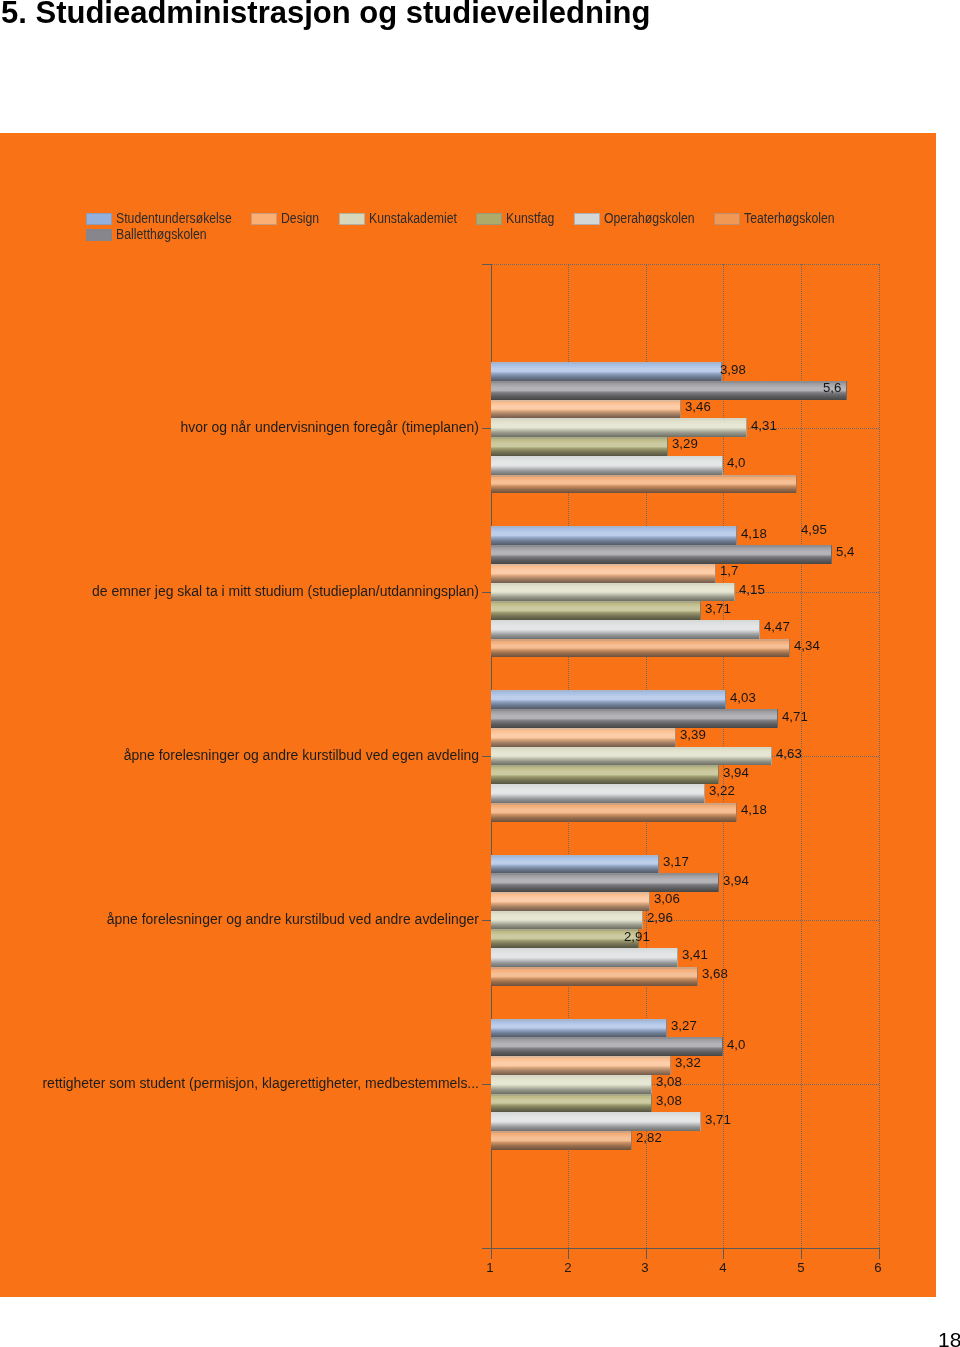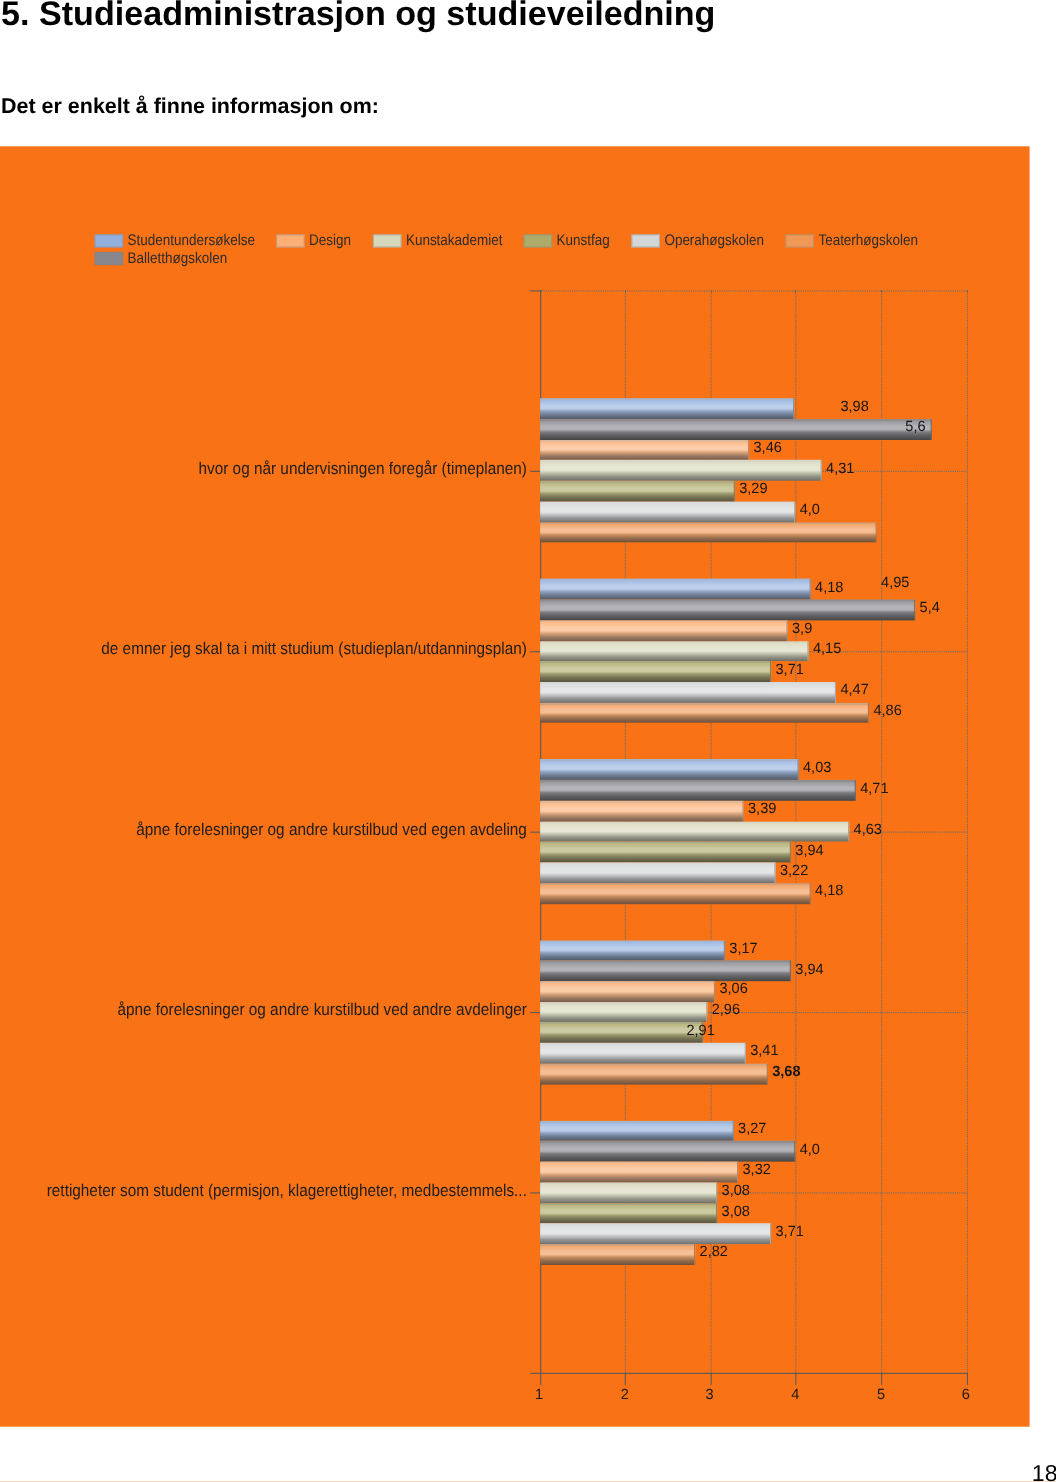--- a/index.html
+++ b/index.html
@@ -34,21 +34,20 @@
   .vlab{position:absolute;white-space:nowrap;font:13.5px/14px "Liberation Sans",sans-serif;color:#151515;
         transform:scaleX(.98);transform-origin:0 0;}
 
   #pagenum{position:absolute;left:938px;top:1328.5px;font:21px/1 "Liberation Sans",sans-serif;color:#000;}
 </style>
 </head>
 <body>
 
 <div id="page">
   <div class="heading">5. Studieadministrasjon og studieveiledning</div>
-  <div class="subheading">Det er enkelt å finne informasjon om:</div>
 
   <div id="chart">
     <div id="legend">
         <div class="lg-item" style="left: 86px; top: 80px;">
           <div class="lg-sw" style="background: rgb(147, 176, 221);"></div>
           <div class="lg-tx" style="left: 30px;">Studentundersøkelse</div>
         </div>
         <div class="lg-item" style="left: 251.213px; top: 80px;">
           <div class="lg-sw" style="background: rgb(251, 175, 117);"></div>
           <div class="lg-tx" style="left: 30px;">Design</div>
@@ -105,47 +104,47 @@
         <div class="catl" style="left: -41.5px; width: 520px; top: 285.8px;">hvor og når undervisningen foregår (timeplanen)</div>
         <div class="tickh" style="left: 481.5px; top: 458.9px; width: 10px;"></div>
         <div class="catl" style="left: -41.5px; width: 520px; top: 449.9px;">de emner jeg skal ta i mitt studium (studieplan/utdanningsplan)</div>
         <div class="tickh" style="left: 481.5px; top: 623px; width: 10px;"></div>
         <div class="catl" style="left: -41.5px; width: 520px; top: 614px;">åpne forelesninger og andre kurstilbud ved egen avdeling</div>
         <div class="tickh" style="left: 481.5px; top: 787.1px; width: 10px;"></div>
         <div class="catl" style="left: -41.5px; width: 520px; top: 778.1px;">åpne forelesninger og andre kurstilbud ved andre avdelinger</div>
         <div class="tickh" style="left: 481.5px; top: 951.2px; width: 10px;"></div>
         <div class="catl" style="left: -41.5px; width: 520px; top: 942.2px;">rettigheter som student (permisjon, klagerettigheter, medbestemmels...</div>
         <div class="bar" style="left: 490.5px; top: 229.28px; width: 231.248px; height: 18.72px; background: linear-gradient(rgb(167, 182, 205) 0%, rgb(167, 182, 205) 8.5%, rgb(162, 187, 226) 9%, rgb(189, 207, 234) 36%, rgb(186, 204, 233) 50%, rgb(143, 163, 193) 62%, rgb(110, 124, 145) 79%, rgb(82, 91, 105) 100%); box-shadow: rgb(124, 138, 159) -1px 0px 0px inset;"></div>
-        <div class="vlab" style="left: 764px; top: 229.58px;">3,98</div>
+        <div class="vlab" style="left: 720px; top: 229.58px;">3,98</div>
         <div class="bar" style="left: 490.5px; top: 248px; width: 356.96px; height: 18.72px; background: linear-gradient(rgb(142, 142, 145) 0%, rgb(142, 142, 145) 8.5%, rgb(151, 151, 156) 9%, rgb(181, 181, 185) 36%, rgb(178, 178, 181) 50%, rgb(124, 124, 128) 62%, rgb(95, 95, 97) 79%, rgb(70, 70, 71) 100%); box-shadow: rgb(105, 105, 108) -1px 0px 0px inset;"></div>
         <div class="vlab" style="left: 822.554px; top: 248.3px;">5,6</div>
         <div class="bar" style="left: 490.5px; top: 266.72px; width: 190.896px; height: 18.72px; background: linear-gradient(rgb(224, 185, 154) 0%, rgb(224, 185, 154) 8.5%, rgb(252, 186, 136) 9%, rgb(253, 206, 171) 36%, rgb(252, 204, 167) 50%, rgb(216, 164, 123) 62%, rgb(161, 125, 98) 79%, rgb(116, 92, 75) 100%); box-shadow: rgb(176, 140, 113) -1px 0px 0px inset;"></div>
         <div class="vlab" style="left: 685.396px; top: 267.02px;">3,46</div>
         <div class="bar" style="left: 490.5px; top: 285.44px; width: 256.856px; height: 18.72px; background: linear-gradient(rgb(215, 215, 200) 0%, rgb(215, 215, 200) 8.5%, rgb(221, 221, 197) 9%, rgb(231, 231, 214) 36%, rgb(229, 230, 211) 50%, rgb(196, 197, 177) 62%, rgb(149, 149, 136) 79%, rgb(109, 110, 100) 100%); box-shadow: rgb(165, 166, 152) -1px 0px 0px inset;"></div>
         <div class="vlab" style="left: 751.356px; top: 285.74px;">4,31</div>
         <div class="bar" style="left: 490.5px; top: 304.16px; width: 177.704px; height: 18.72px; background: linear-gradient(rgb(170, 169, 136) 0%, rgb(170, 169, 136) 8.5%, rgb(185, 182, 126) 9%, rgb(206, 203, 164) 36%, rgb(203, 201, 159) 50%, rgb(155, 153, 109) 62%, rgb(118, 115, 85) 79%, rgb(85, 84, 64) 100%); box-shadow: rgb(129, 128, 98) -1px 0px 0px inset;"></div>
         <div class="vlab" style="left: 672.204px; top: 304.46px;">3,29</div>
         <div class="bar" style="left: 490.5px; top: 322.88px; width: 232.8px; height: 18.72px; background: linear-gradient(rgb(216, 217, 217) 0%, rgb(216, 217, 217) 8.5%, rgb(218, 221, 221) 9%, rgb(229, 231, 231) 36%, rgb(227, 229, 230) 50%, rgb(196, 198, 199) 62%, rgb(149, 151, 151) 79%, rgb(110, 111, 111) 100%); box-shadow: rgb(166, 168, 168) -1px 0px 0px inset;"></div>
         <div class="vlab" style="left: 727.3px; top: 323.18px;">4,0</div>
         <div class="bar" style="left: 490.5px; top: 341.6px; width: 306.52px; height: 18.72px; background: linear-gradient(rgb(209, 163, 128) 0%, rgb(209, 163, 128) 8.5%, rgb(242, 166, 108) 9%, rgb(246, 192, 151) 36%, rgb(245, 189, 146) 50%, rgb(203, 143, 96) 62%, rgb(151, 109, 77) 79%, rgb(108, 81, 60) 100%); box-shadow: rgb(164, 122, 90) -1px 0px 0px inset;"></div>
         <div class="vlab" style="left: 801.02px; top: 341.9px; margin-top: 48px;">4,95</div>
         <div class="bar" style="left: 490.5px; top: 393.38px; width: 246.768px; height: 18.72px; background: linear-gradient(rgb(167, 182, 205) 0%, rgb(167, 182, 205) 8.5%, rgb(162, 187, 226) 9%, rgb(189, 207, 234) 36%, rgb(186, 204, 233) 50%, rgb(143, 163, 193) 62%, rgb(110, 124, 145) 79%, rgb(82, 91, 105) 100%); box-shadow: rgb(124, 138, 159) -1px 0px 0px inset;"></div>
         <div class="vlab" style="left: 741.268px; top: 393.68px;">4,18</div>
         <div class="bar" style="left: 490.5px; top: 412.1px; width: 341.44px; height: 18.72px; background: linear-gradient(rgb(142, 142, 145) 0%, rgb(142, 142, 145) 8.5%, rgb(151, 151, 156) 9%, rgb(181, 181, 185) 36%, rgb(178, 178, 181) 50%, rgb(124, 124, 128) 62%, rgb(95, 95, 97) 79%, rgb(70, 70, 71) 100%); box-shadow: rgb(105, 105, 108) -1px 0px 0px inset;"></div>
         <div class="vlab" style="left: 835.94px; top: 412.4px;">5,4</div>
         <div class="bar" style="left: 490.5px; top: 430.82px; width: 225.04px; height: 18.72px; background: linear-gradient(rgb(224, 185, 154) 0%, rgb(224, 185, 154) 8.5%, rgb(252, 186, 136) 9%, rgb(253, 206, 171) 36%, rgb(252, 204, 167) 50%, rgb(216, 164, 123) 62%, rgb(161, 125, 98) 79%, rgb(116, 92, 75) 100%); box-shadow: rgb(176, 140, 113) -1px 0px 0px inset;"></div>
-        <div class="vlab" style="left: 719.54px; top: 431.12px;">3,9</div>
+        <div class="vlab" style="left: 719.54px; top: 431.12px;">1,7</div>
         <div class="bar" style="left: 490.5px; top: 449.54px; width: 244.44px; height: 18.72px; background: linear-gradient(rgb(215, 215, 200) 0%, rgb(215, 215, 200) 8.5%, rgb(221, 221, 197) 9%, rgb(231, 231, 214) 36%, rgb(229, 230, 211) 50%, rgb(196, 197, 177) 62%, rgb(149, 149, 136) 79%, rgb(109, 110, 100) 100%); box-shadow: rgb(165, 166, 152) -1px 0px 0px inset;"></div>
         <div class="vlab" style="left: 738.94px; top: 449.84px;">4,15</div>
         <div class="bar" style="left: 490.5px; top: 468.26px; width: 210.296px; height: 18.72px; background: linear-gradient(rgb(170, 169, 136) 0%, rgb(170, 169, 136) 8.5%, rgb(185, 182, 126) 9%, rgb(206, 203, 164) 36%, rgb(203, 201, 159) 50%, rgb(155, 153, 109) 62%, rgb(118, 115, 85) 79%, rgb(85, 84, 64) 100%); box-shadow: rgb(129, 128, 98) -1px 0px 0px inset;"></div>
         <div class="vlab" style="left: 704.796px; top: 468.56px;">3,71</div>
         <div class="bar" style="left: 490.5px; top: 486.98px; width: 269.272px; height: 18.72px; background: linear-gradient(rgb(216, 217, 217) 0%, rgb(216, 217, 217) 8.5%, rgb(218, 221, 221) 9%, rgb(229, 231, 231) 36%, rgb(227, 229, 230) 50%, rgb(196, 198, 199) 62%, rgb(149, 151, 151) 79%, rgb(110, 111, 111) 100%); box-shadow: rgb(166, 168, 168) -1px 0px 0px inset;"></div>
         <div class="vlab" style="left: 763.772px; top: 487.28px;">4,47</div>
         <div class="bar" style="left: 490.5px; top: 505.7px; width: 299.536px; height: 18.72px; background: linear-gradient(rgb(209, 163, 128) 0%, rgb(209, 163, 128) 8.5%, rgb(242, 166, 108) 9%, rgb(246, 192, 151) 36%, rgb(245, 189, 146) 50%, rgb(203, 143, 96) 62%, rgb(151, 109, 77) 79%, rgb(108, 81, 60) 100%); box-shadow: rgb(164, 122, 90) -1px 0px 0px inset;"></div>
-        <div class="vlab" style="left: 794.036px; top: 506px;">4,86</div>
+        <div class="vlab" style="left: 794.036px; top: 506px;">4,34</div>
         <div class="bar" style="left: 490.5px; top: 557.48px; width: 235.128px; height: 18.72px; background: linear-gradient(rgb(167, 182, 205) 0%, rgb(167, 182, 205) 8.5%, rgb(162, 187, 226) 9%, rgb(189, 207, 234) 36%, rgb(186, 204, 233) 50%, rgb(143, 163, 193) 62%, rgb(110, 124, 145) 79%, rgb(82, 91, 105) 100%); box-shadow: rgb(124, 138, 159) -1px 0px 0px inset;"></div>
         <div class="vlab" style="left: 729.628px; top: 557.78px;">4,03</div>
         <div class="bar" style="left: 490.5px; top: 576.2px; width: 287.896px; height: 18.72px; background: linear-gradient(rgb(142, 142, 145) 0%, rgb(142, 142, 145) 8.5%, rgb(151, 151, 156) 9%, rgb(181, 181, 185) 36%, rgb(178, 178, 181) 50%, rgb(124, 124, 128) 62%, rgb(95, 95, 97) 79%, rgb(70, 70, 71) 100%); box-shadow: rgb(105, 105, 108) -1px 0px 0px inset;"></div>
         <div class="vlab" style="left: 782.396px; top: 576.5px;">4,71</div>
         <div class="bar" style="left: 490.5px; top: 594.92px; width: 185.464px; height: 18.72px; background: linear-gradient(rgb(224, 185, 154) 0%, rgb(224, 185, 154) 8.5%, rgb(252, 186, 136) 9%, rgb(253, 206, 171) 36%, rgb(252, 204, 167) 50%, rgb(216, 164, 123) 62%, rgb(161, 125, 98) 79%, rgb(116, 92, 75) 100%); box-shadow: rgb(176, 140, 113) -1px 0px 0px inset;"></div>
         <div class="vlab" style="left: 679.964px; top: 595.22px;">3,39</div>
         <div class="bar" style="left: 490.5px; top: 613.64px; width: 281.688px; height: 18.72px; background: linear-gradient(rgb(215, 215, 200) 0%, rgb(215, 215, 200) 8.5%, rgb(221, 221, 197) 9%, rgb(231, 231, 214) 36%, rgb(229, 230, 211) 50%, rgb(196, 197, 177) 62%, rgb(149, 149, 136) 79%, rgb(109, 110, 100) 100%); box-shadow: rgb(165, 166, 152) -1px 0px 0px inset;"></div>
         <div class="vlab" style="left: 776.188px; top: 613.94px;">4,63</div>
         <div class="bar" style="left: 490.5px; top: 632.36px; width: 228.144px; height: 18.72px; background: linear-gradient(rgb(170, 169, 136) 0%, rgb(170, 169, 136) 8.5%, rgb(185, 182, 126) 9%, rgb(206, 203, 164) 36%, rgb(203, 201, 159) 50%, rgb(155, 153, 109) 62%, rgb(118, 115, 85) 79%, rgb(85, 84, 64) 100%); box-shadow: rgb(129, 128, 98) -1px 0px 0px inset;"></div>
         <div class="vlab" style="left: 722.644px; top: 632.66px;">3,94</div>
@@ -159,21 +158,21 @@
         <div class="vlab" style="left: 722.644px; top: 740.6px;">3,94</div>
         <div class="bar" style="left: 490.5px; top: 759.02px; width: 159.856px; height: 18.72px; background: linear-gradient(rgb(224, 185, 154) 0%, rgb(224, 185, 154) 8.5%, rgb(252, 186, 136) 9%, rgb(253, 206, 171) 36%, rgb(252, 204, 167) 50%, rgb(216, 164, 123) 62%, rgb(161, 125, 98) 79%, rgb(116, 92, 75) 100%); box-shadow: rgb(176, 140, 113) -1px 0px 0px inset;"></div>
         <div class="vlab" style="left: 654.356px; top: 759.32px;">3,06</div>
         <div class="bar" style="left: 490.5px; top: 777.74px; width: 152.096px; height: 18.72px; background: linear-gradient(rgb(215, 215, 200) 0%, rgb(215, 215, 200) 8.5%, rgb(221, 221, 197) 9%, rgb(231, 231, 214) 36%, rgb(229, 230, 211) 50%, rgb(196, 197, 177) 62%, rgb(149, 149, 136) 79%, rgb(109, 110, 100) 100%); box-shadow: rgb(165, 166, 152) -1px 0px 0px inset;"></div>
         <div class="vlab" style="left: 646.596px; top: 778.04px;">2,96</div>
         <div class="bar" style="left: 490.5px; top: 796.46px; width: 148.216px; height: 18.72px; background: linear-gradient(rgb(170, 169, 136) 0%, rgb(170, 169, 136) 8.5%, rgb(185, 182, 126) 9%, rgb(206, 203, 164) 36%, rgb(203, 201, 159) 50%, rgb(155, 153, 109) 62%, rgb(118, 115, 85) 79%, rgb(85, 84, 64) 100%); box-shadow: rgb(129, 128, 98) -1px 0px 0px inset;"></div>
         <div class="vlab" style="left: 624px; top: 796.76px;">2,91</div>
         <div class="bar" style="left: 490.5px; top: 815.18px; width: 187.016px; height: 18.72px; background: linear-gradient(rgb(216, 217, 217) 0%, rgb(216, 217, 217) 8.5%, rgb(218, 221, 221) 9%, rgb(229, 231, 231) 36%, rgb(227, 229, 230) 50%, rgb(196, 198, 199) 62%, rgb(149, 151, 151) 79%, rgb(110, 111, 111) 100%); box-shadow: rgb(166, 168, 168) -1px 0px 0px inset;"></div>
         <div class="vlab" style="left: 681.516px; top: 815.48px;">3,41</div>
         <div class="bar" style="left: 490.5px; top: 833.9px; width: 207.968px; height: 18.72px; background: linear-gradient(rgb(209, 163, 128) 0%, rgb(209, 163, 128) 8.5%, rgb(242, 166, 108) 9%, rgb(246, 192, 151) 36%, rgb(245, 189, 146) 50%, rgb(203, 143, 96) 62%, rgb(151, 109, 77) 79%, rgb(108, 81, 60) 100%); box-shadow: rgb(164, 122, 90) -1px 0px 0px inset;"></div>
-        <div class="vlab" style="left: 702.468px; top: 834.2px; font-weight: bold;">3,68</div>
+        <div class="vlab" style="left: 702.468px; top: 834.2px;">3,68</div>
         <div class="bar" style="left: 490.5px; top: 885.68px; width: 176.152px; height: 18.72px; background: linear-gradient(rgb(167, 182, 205) 0%, rgb(167, 182, 205) 8.5%, rgb(162, 187, 226) 9%, rgb(189, 207, 234) 36%, rgb(186, 204, 233) 50%, rgb(143, 163, 193) 62%, rgb(110, 124, 145) 79%, rgb(82, 91, 105) 100%); box-shadow: rgb(124, 138, 159) -1px 0px 0px inset;"></div>
         <div class="vlab" style="left: 670.652px; top: 885.98px;">3,27</div>
         <div class="bar" style="left: 490.5px; top: 904.4px; width: 232.8px; height: 18.72px; background: linear-gradient(rgb(142, 142, 145) 0%, rgb(142, 142, 145) 8.5%, rgb(151, 151, 156) 9%, rgb(181, 181, 185) 36%, rgb(178, 178, 181) 50%, rgb(124, 124, 128) 62%, rgb(95, 95, 97) 79%, rgb(70, 70, 71) 100%); box-shadow: rgb(105, 105, 108) -1px 0px 0px inset;"></div>
         <div class="vlab" style="left: 727.3px; top: 904.7px;">4,0</div>
         <div class="bar" style="left: 490.5px; top: 923.12px; width: 180.032px; height: 18.72px; background: linear-gradient(rgb(224, 185, 154) 0%, rgb(224, 185, 154) 8.5%, rgb(252, 186, 136) 9%, rgb(253, 206, 171) 36%, rgb(252, 204, 167) 50%, rgb(216, 164, 123) 62%, rgb(161, 125, 98) 79%, rgb(116, 92, 75) 100%); box-shadow: rgb(176, 140, 113) -1px 0px 0px inset;"></div>
         <div class="vlab" style="left: 674.532px; top: 923.42px;">3,32</div>
         <div class="bar" style="left: 490.5px; top: 941.84px; width: 161.408px; height: 18.72px; background: linear-gradient(rgb(215, 215, 200) 0%, rgb(215, 215, 200) 8.5%, rgb(221, 221, 197) 9%, rgb(231, 231, 214) 36%, rgb(229, 230, 211) 50%, rgb(196, 197, 177) 62%, rgb(149, 149, 136) 79%, rgb(109, 110, 100) 100%); box-shadow: rgb(165, 166, 152) -1px 0px 0px inset;"></div>
         <div class="vlab" style="left: 655.908px; top: 942.14px;">3,08</div>
         <div class="bar" style="left: 490.5px; top: 960.56px; width: 161.408px; height: 18.72px; background: linear-gradient(rgb(170, 169, 136) 0%, rgb(170, 169, 136) 8.5%, rgb(185, 182, 126) 9%, rgb(206, 203, 164) 36%, rgb(203, 201, 159) 50%, rgb(155, 153, 109) 62%, rgb(118, 115, 85) 79%, rgb(85, 84, 64) 100%); box-shadow: rgb(129, 128, 98) -1px 0px 0px inset;"></div>
         <div class="vlab" style="left: 655.908px; top: 960.86px;">3,08</div>

